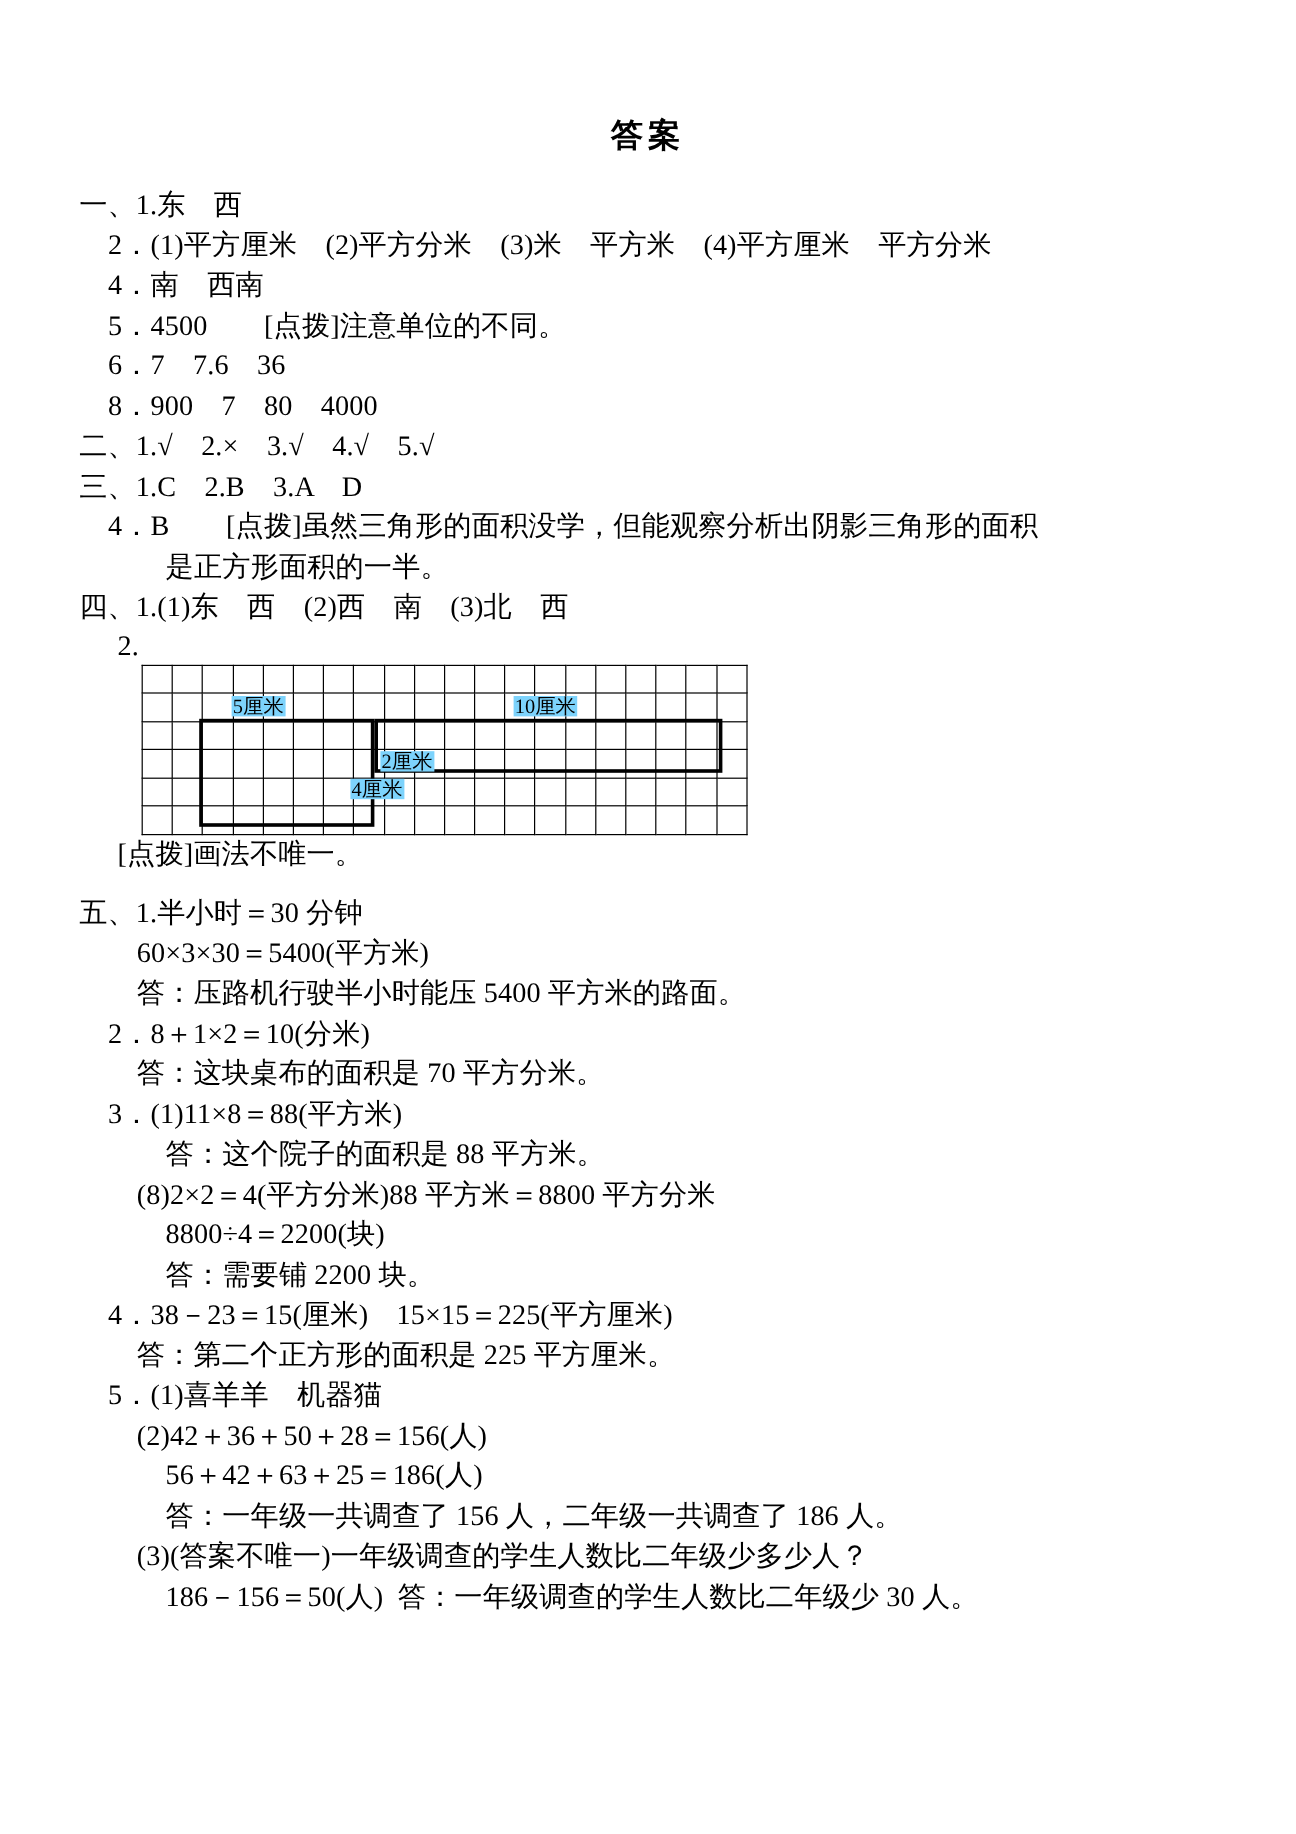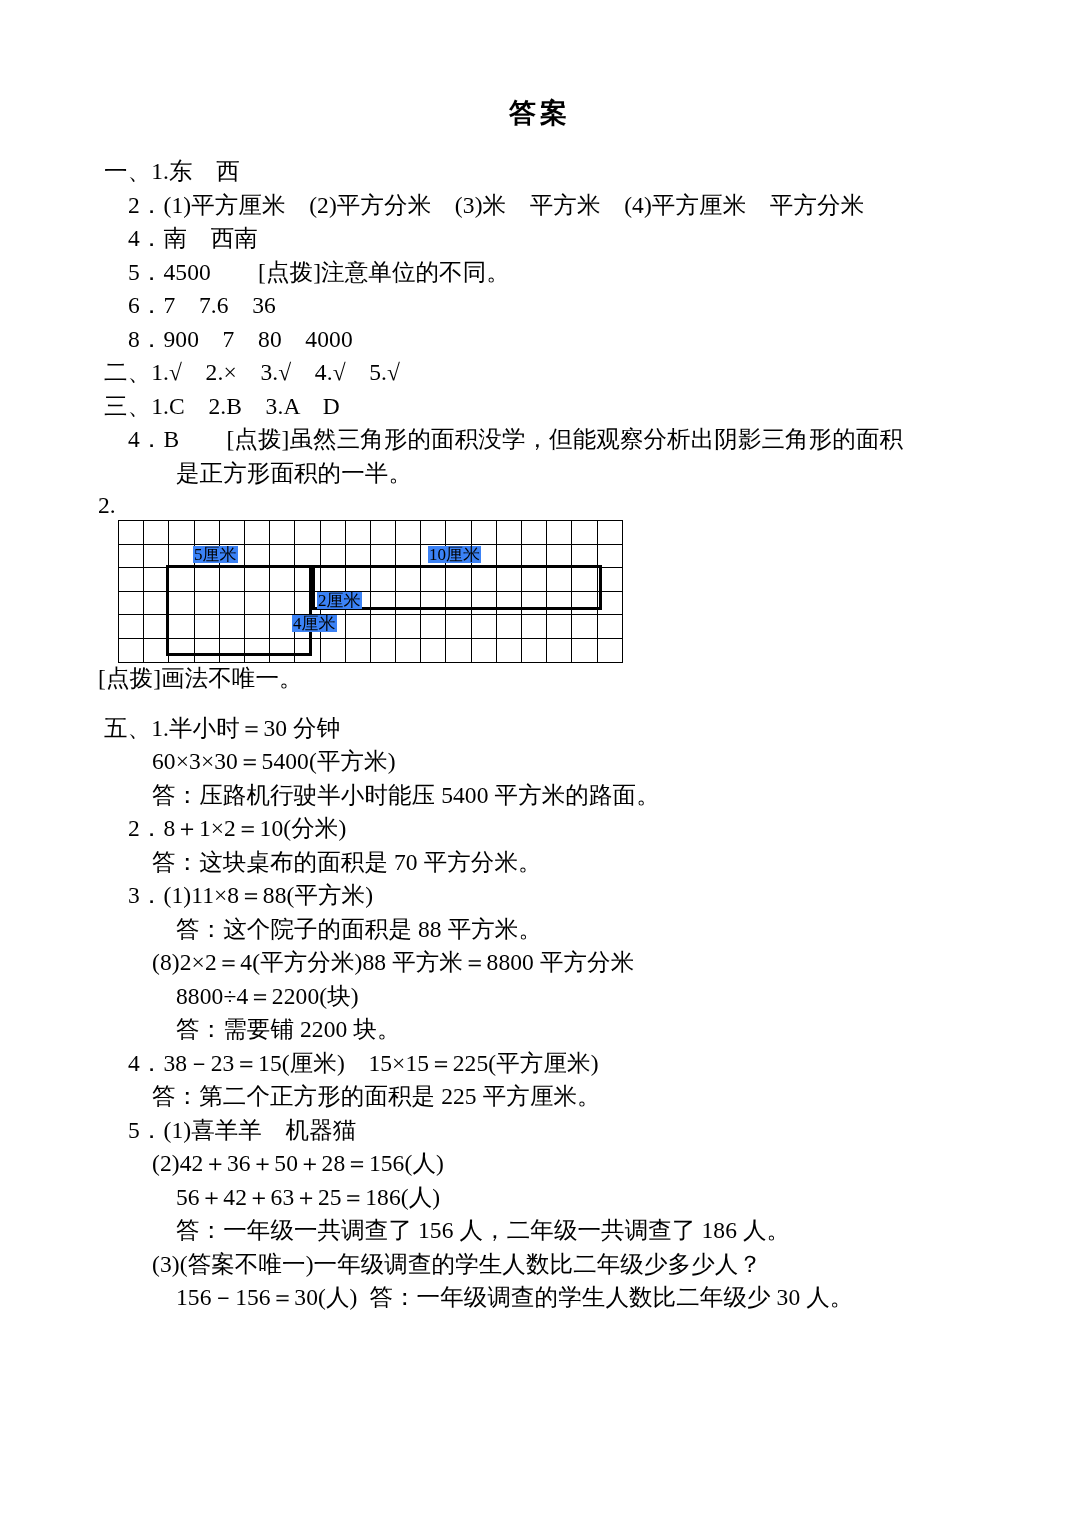--- a/index.html
+++ b/index.html
@@ -31,21 +31,21 @@
     font-weight: bold;
     letter-spacing: 4px;
     margin: 0;
     padding-top: 100px;
     line-height: 1;
   }
 
   
   .body-block {
     margin-top: 28px;
-    padding-left: 104px;
+    padding-left: 66px;
     padding-right: 70px;
   }
 
   .line {
     font-size: 23.5px;
     line-height: 33.5px;
     white-space: pre;
     letter-spacing: 0.1px;
   }
 
@@ -102,21 +102,21 @@
   .rect-long {
     left: 193.6px;
     top: 45.2px;
     width: 290.4px;
     height: 45.2px;
   }
   .grid-label {
     position: absolute;
     font-size: 17px;
     line-height: 17px;
-    background: #3b82f6;
+    background: #7dd3fc;
     padding: 0 1px;
     white-space: nowrap;
     font-family: "Liberation Serif", "DejaVu Serif", serif;
   }
   .lbl-5   { left: 75px;  top: 26px; }
   .lbl-10  { left: 310px; top: 26px; }
   .lbl-2   { left: 199px; top: 72px; }
   .lbl-4   { left: 174px; top: 95px; }
 
   .after-fig {
@@ -145,20 +145,23 @@
     <div>
       <div class="line ind-0">二、1.√　2.×　3.√　4.√　5.√</div>
     </div>
 
     <div>
       <div class="line ind-0">三、1.C　2.B　3.A　D</div>
       <div class="line ind-1">4．B　　[点拨]虽然三角形的面积没学，但能观察分析出阴影三角形的面积</div>
       <div class="line ind-3">是正方形面积的一半。</div>
     </div>
 
+    <div>
+      <div class="line ind-0">四、1.(1)东　西　(2)西　南　(3)北　西</div>
+    </div>
   </div>
 
   <div class="figure-wrap">
     <div class="fig-label">2.</div>
 
     <div class="grid-fig">
       <table>
         <tbody>
           <tr>
             <td></td>
@@ -320,16 +323,16 @@
     <div class="line ind-2">(8)2×2＝4(平方分米)88 平方米＝8800 平方分米</div>
     <div class="line ind-3">8800÷4＝2200(块)</div>
     <div class="line ind-3">答：需要铺 2200 块。</div>
     <div class="line ind-1">4．38－23＝15(厘米)　15×15＝225(平方厘米)</div>
     <div class="line ind-2">答：第二个正方形的面积是 225 平方厘米。</div>
     <div class="line ind-1">5．(1)喜羊羊　机器猫</div>
     <div class="line ind-2">(2)42＋36＋50＋28＝156(人)</div>
     <div class="line ind-3">56＋42＋63＋25＝186(人)</div>
     <div class="line ind-3">答：一年级一共调查了 156 人，二年级一共调查了 186 人。</div>
     <div class="line ind-2">(3)(答案不唯一)一年级调查的学生人数比二年级少多少人？</div>
-    <div class="line ind-3">156－156＝30(人)  答：一年级调查的学生人数比二年级少 30 人。</div>
+    <div class="line ind-3">186－156＝50(人)  答：一年级调查的学生人数比二年级少 30 人。</div>
   </div>
 
 </div>
 
 </body></html>

